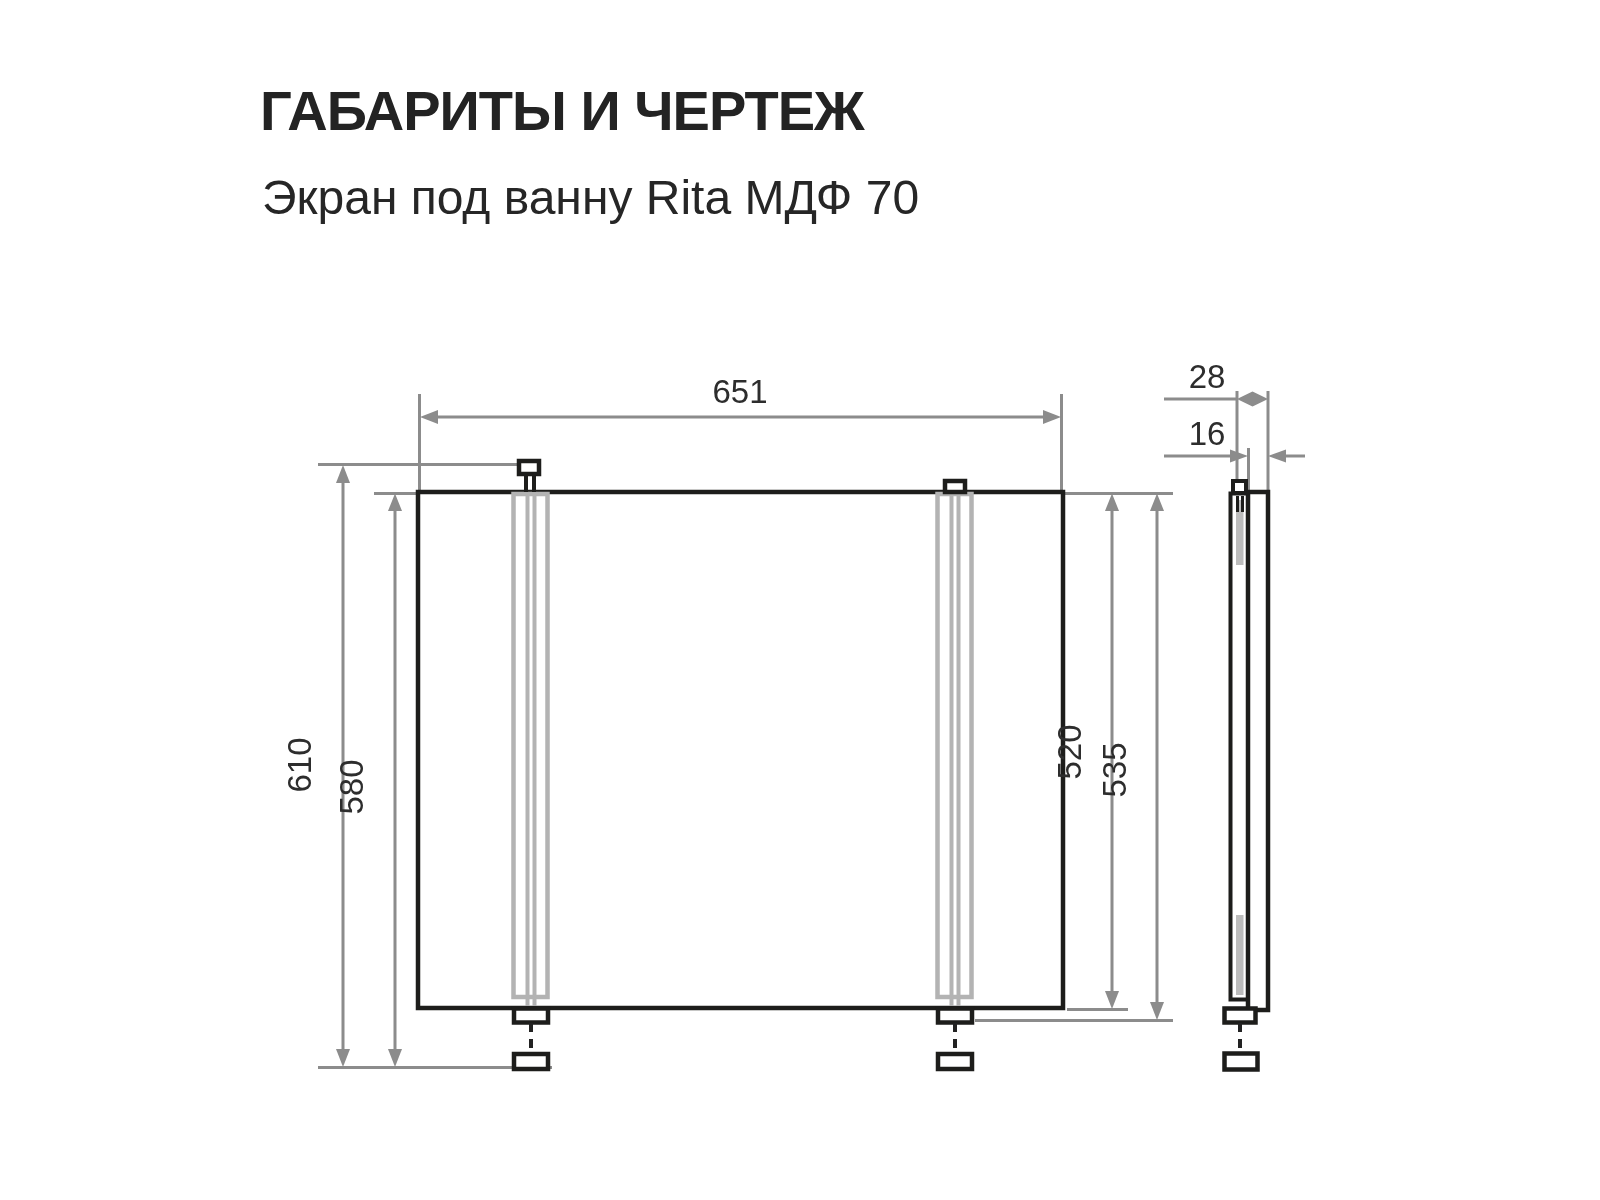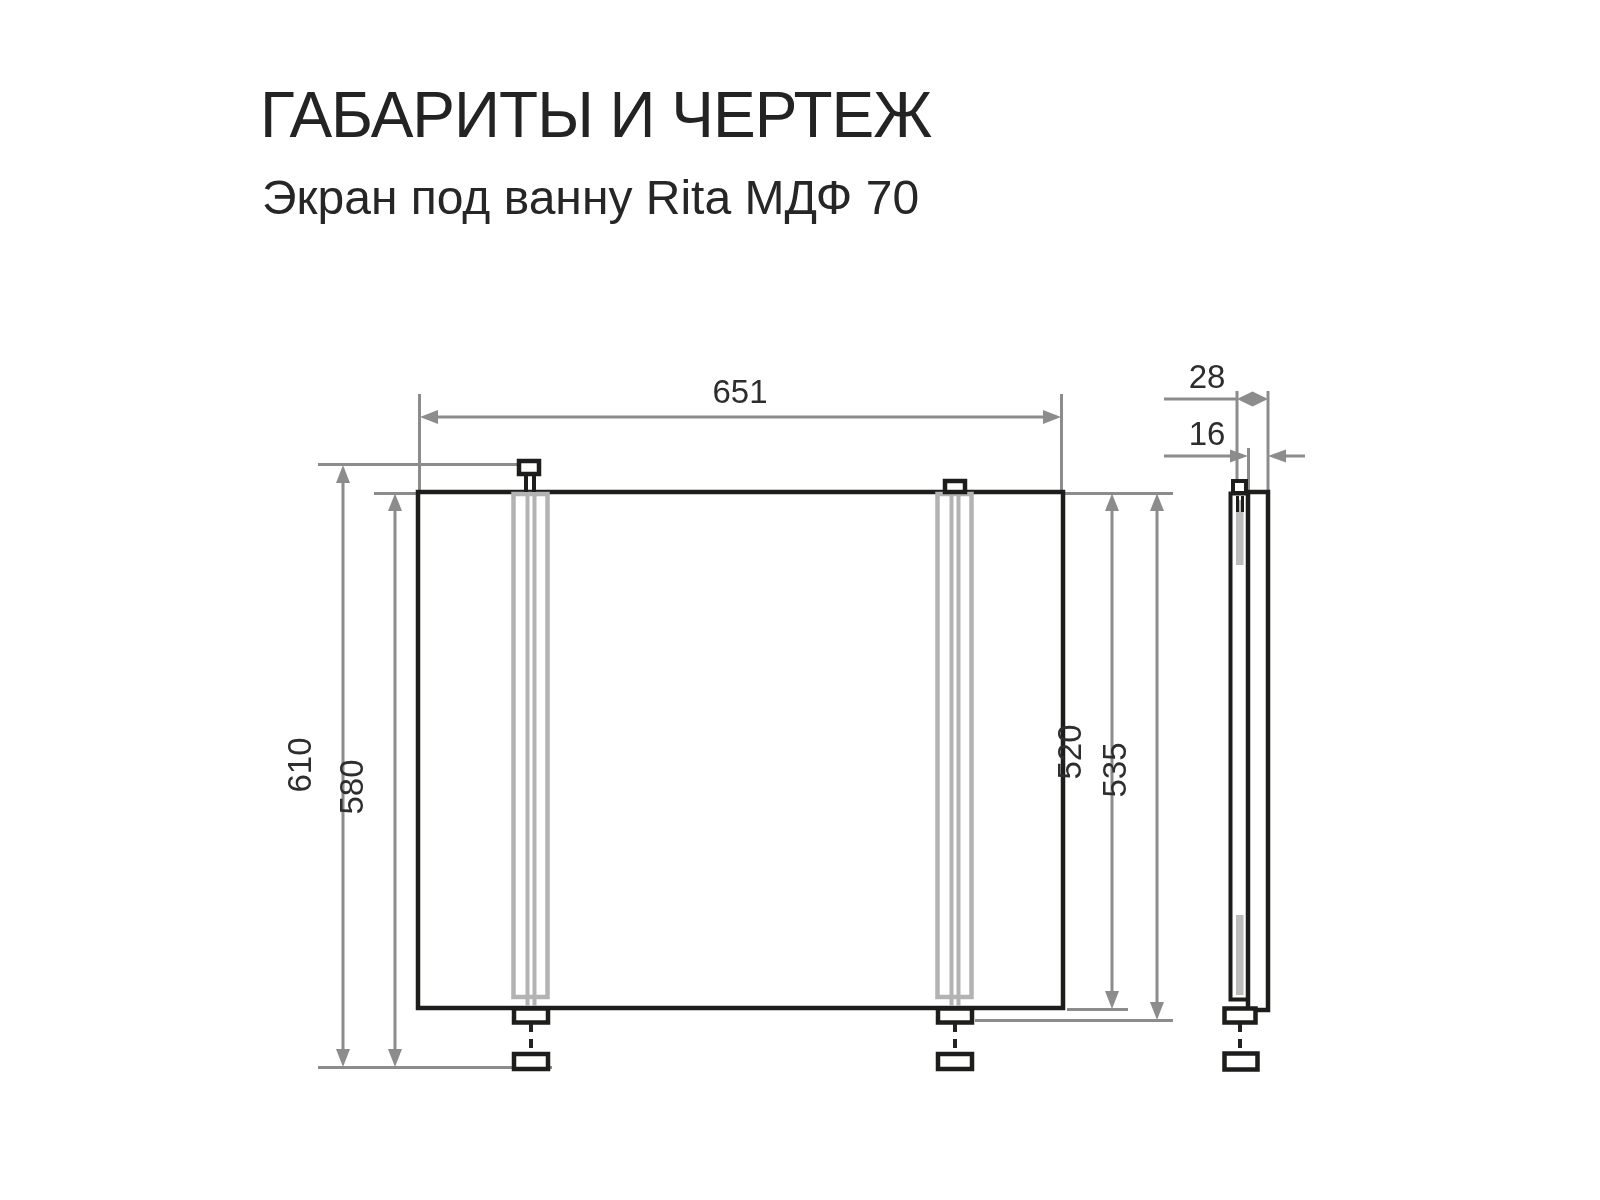--- a/index.html
+++ b/index.html
@@ -2,21 +2,21 @@
 <html><head>
 <meta charset="utf-8">
 <style>
   html,body{margin:0;padding:0;}
   body{
     width:1600px;height:1200px;background:#ffffff;position:relative;
     font-family:"Liberation Sans", sans-serif;overflow:hidden;
   }
   .title{
     position:absolute;left:260px;top:78px;
-    font-size:64px;font-weight:normal;letter-spacing:-1px;
+    font-size:56px;font-weight:bold;letter-spacing:-1px;
     color:#232323;white-space:nowrap;
   }
   .subtitle{
     position:absolute;left:262px;top:170px;
     font-size:48px;font-weight:normal;color:#262626;white-space:nowrap;
   }
   svg{position:absolute;left:0;top:0;}
   .blk{stroke:#1d1d1b;fill:#ffffff;}
   .blk-ln{stroke:#1d1d1b;fill:none;}
   .dim{stroke:#8c8c8c;stroke-width:3;fill:none;}

